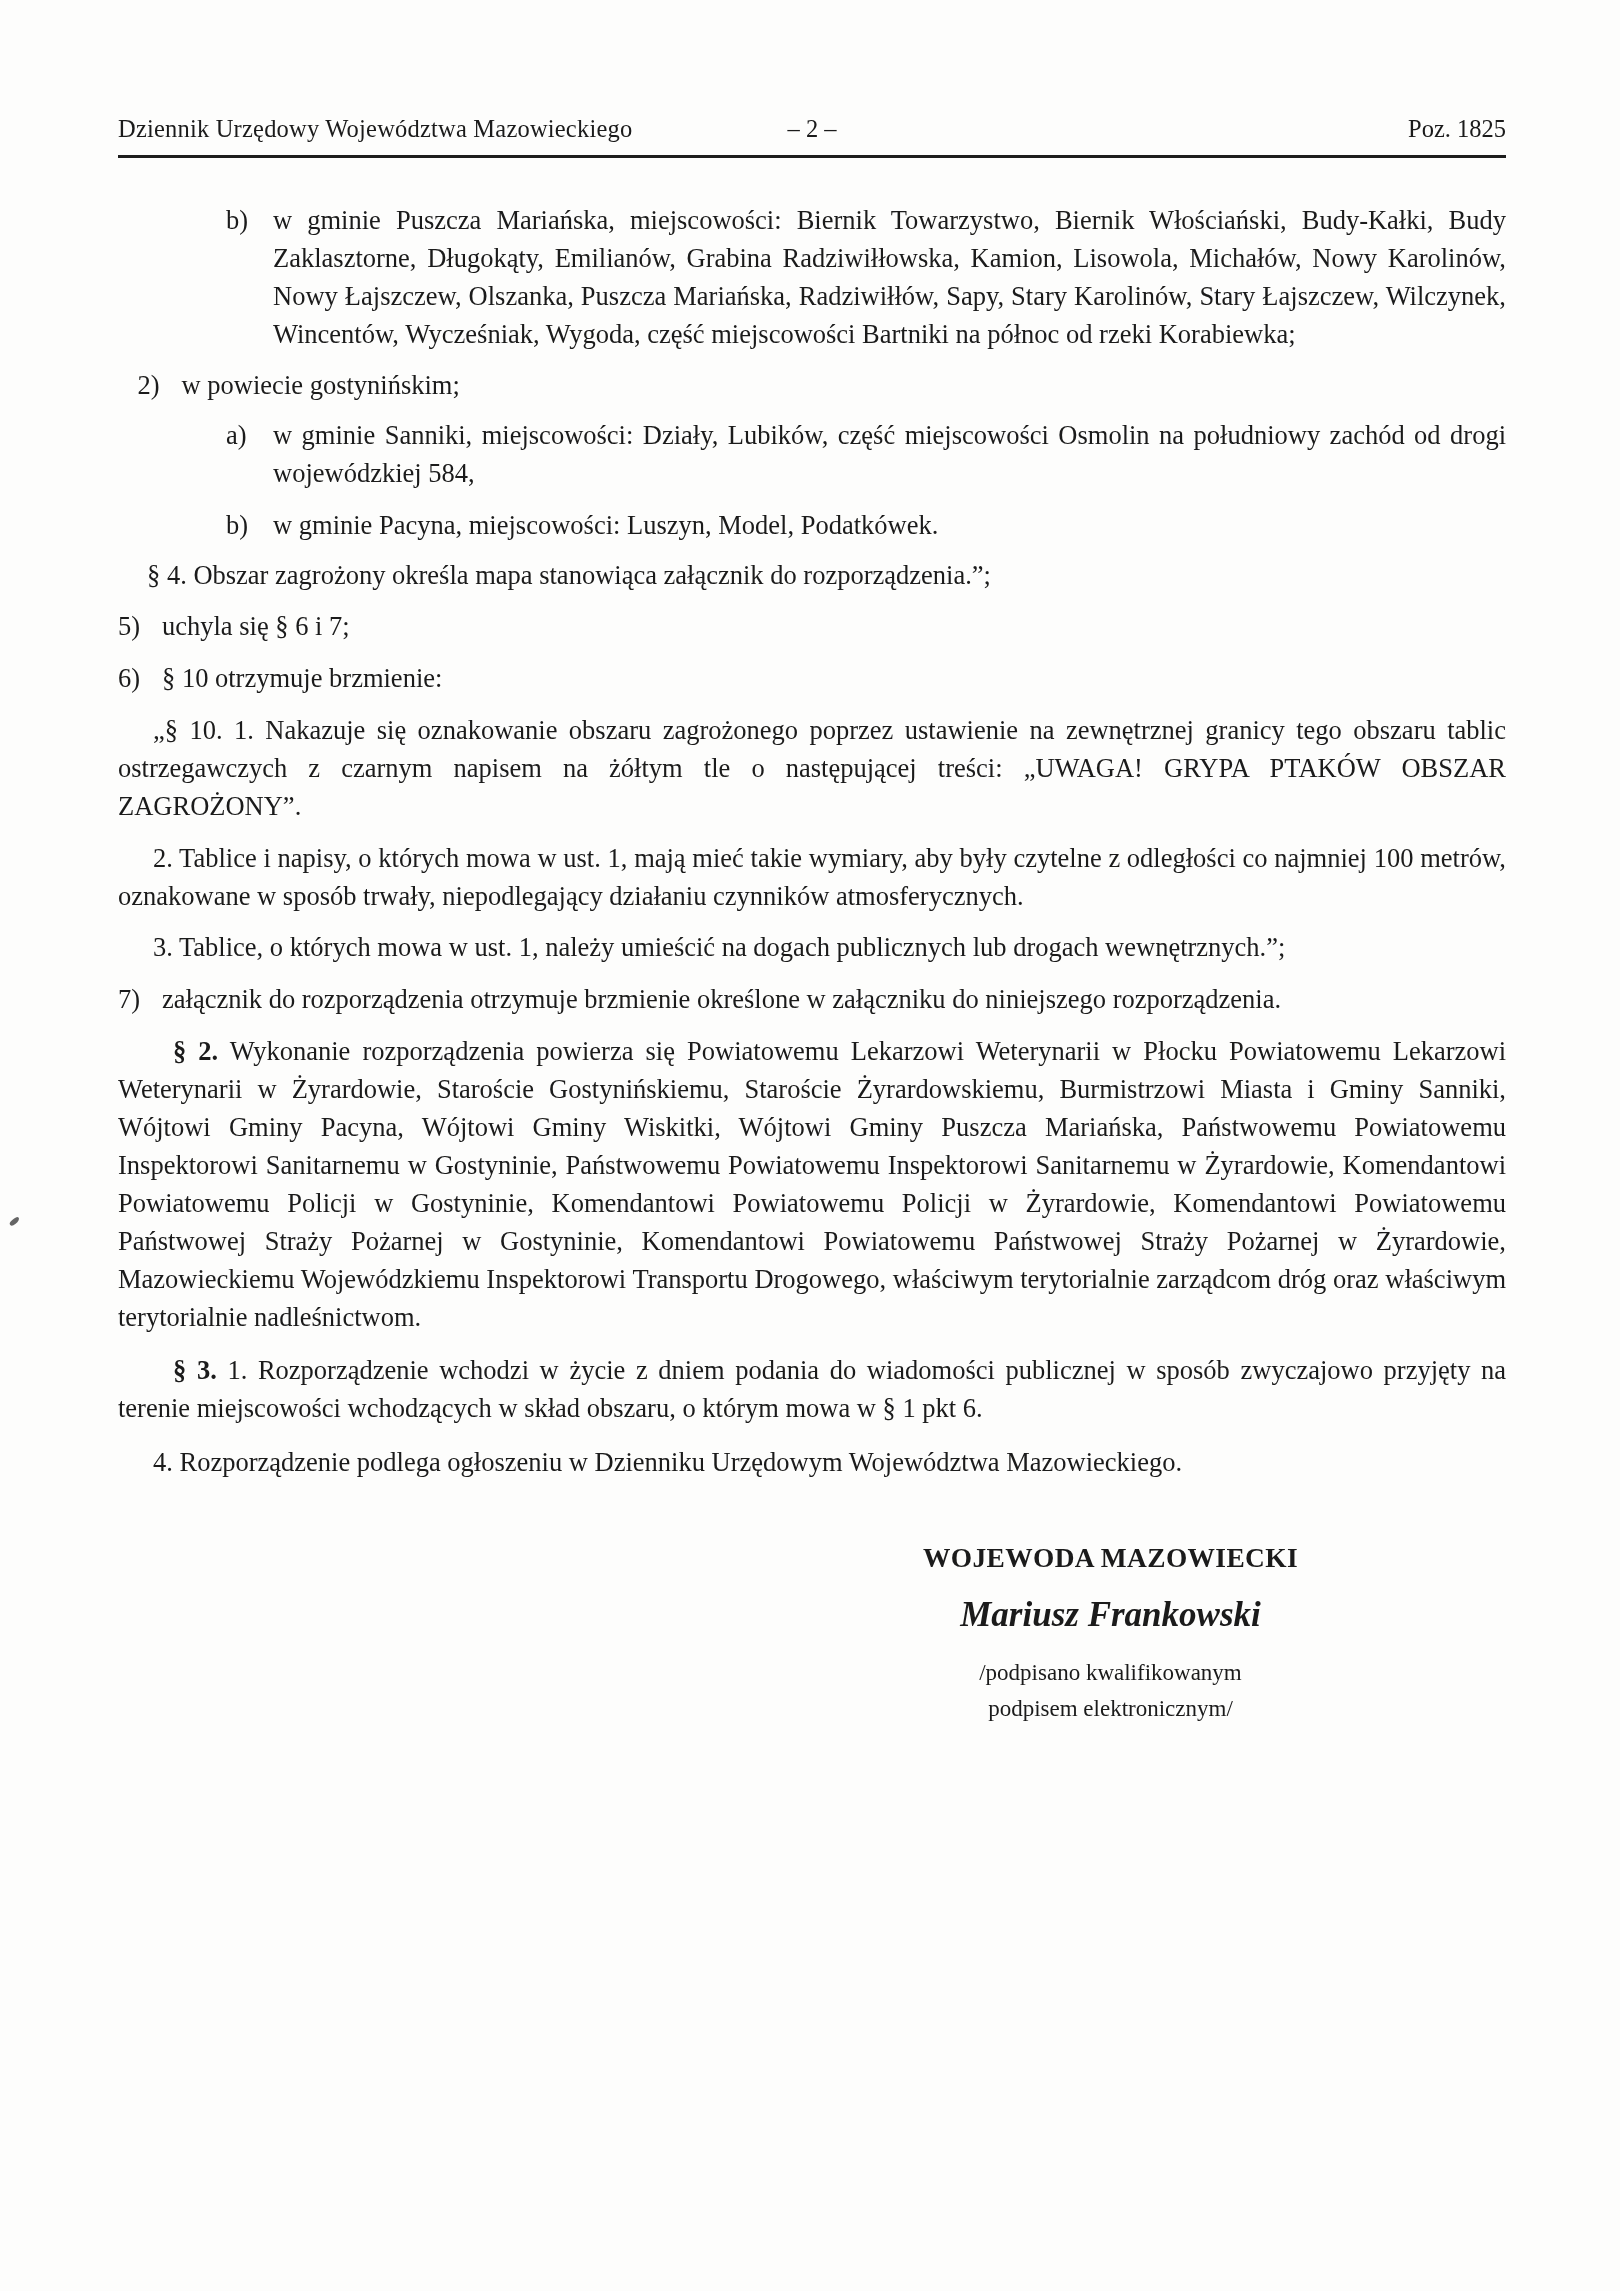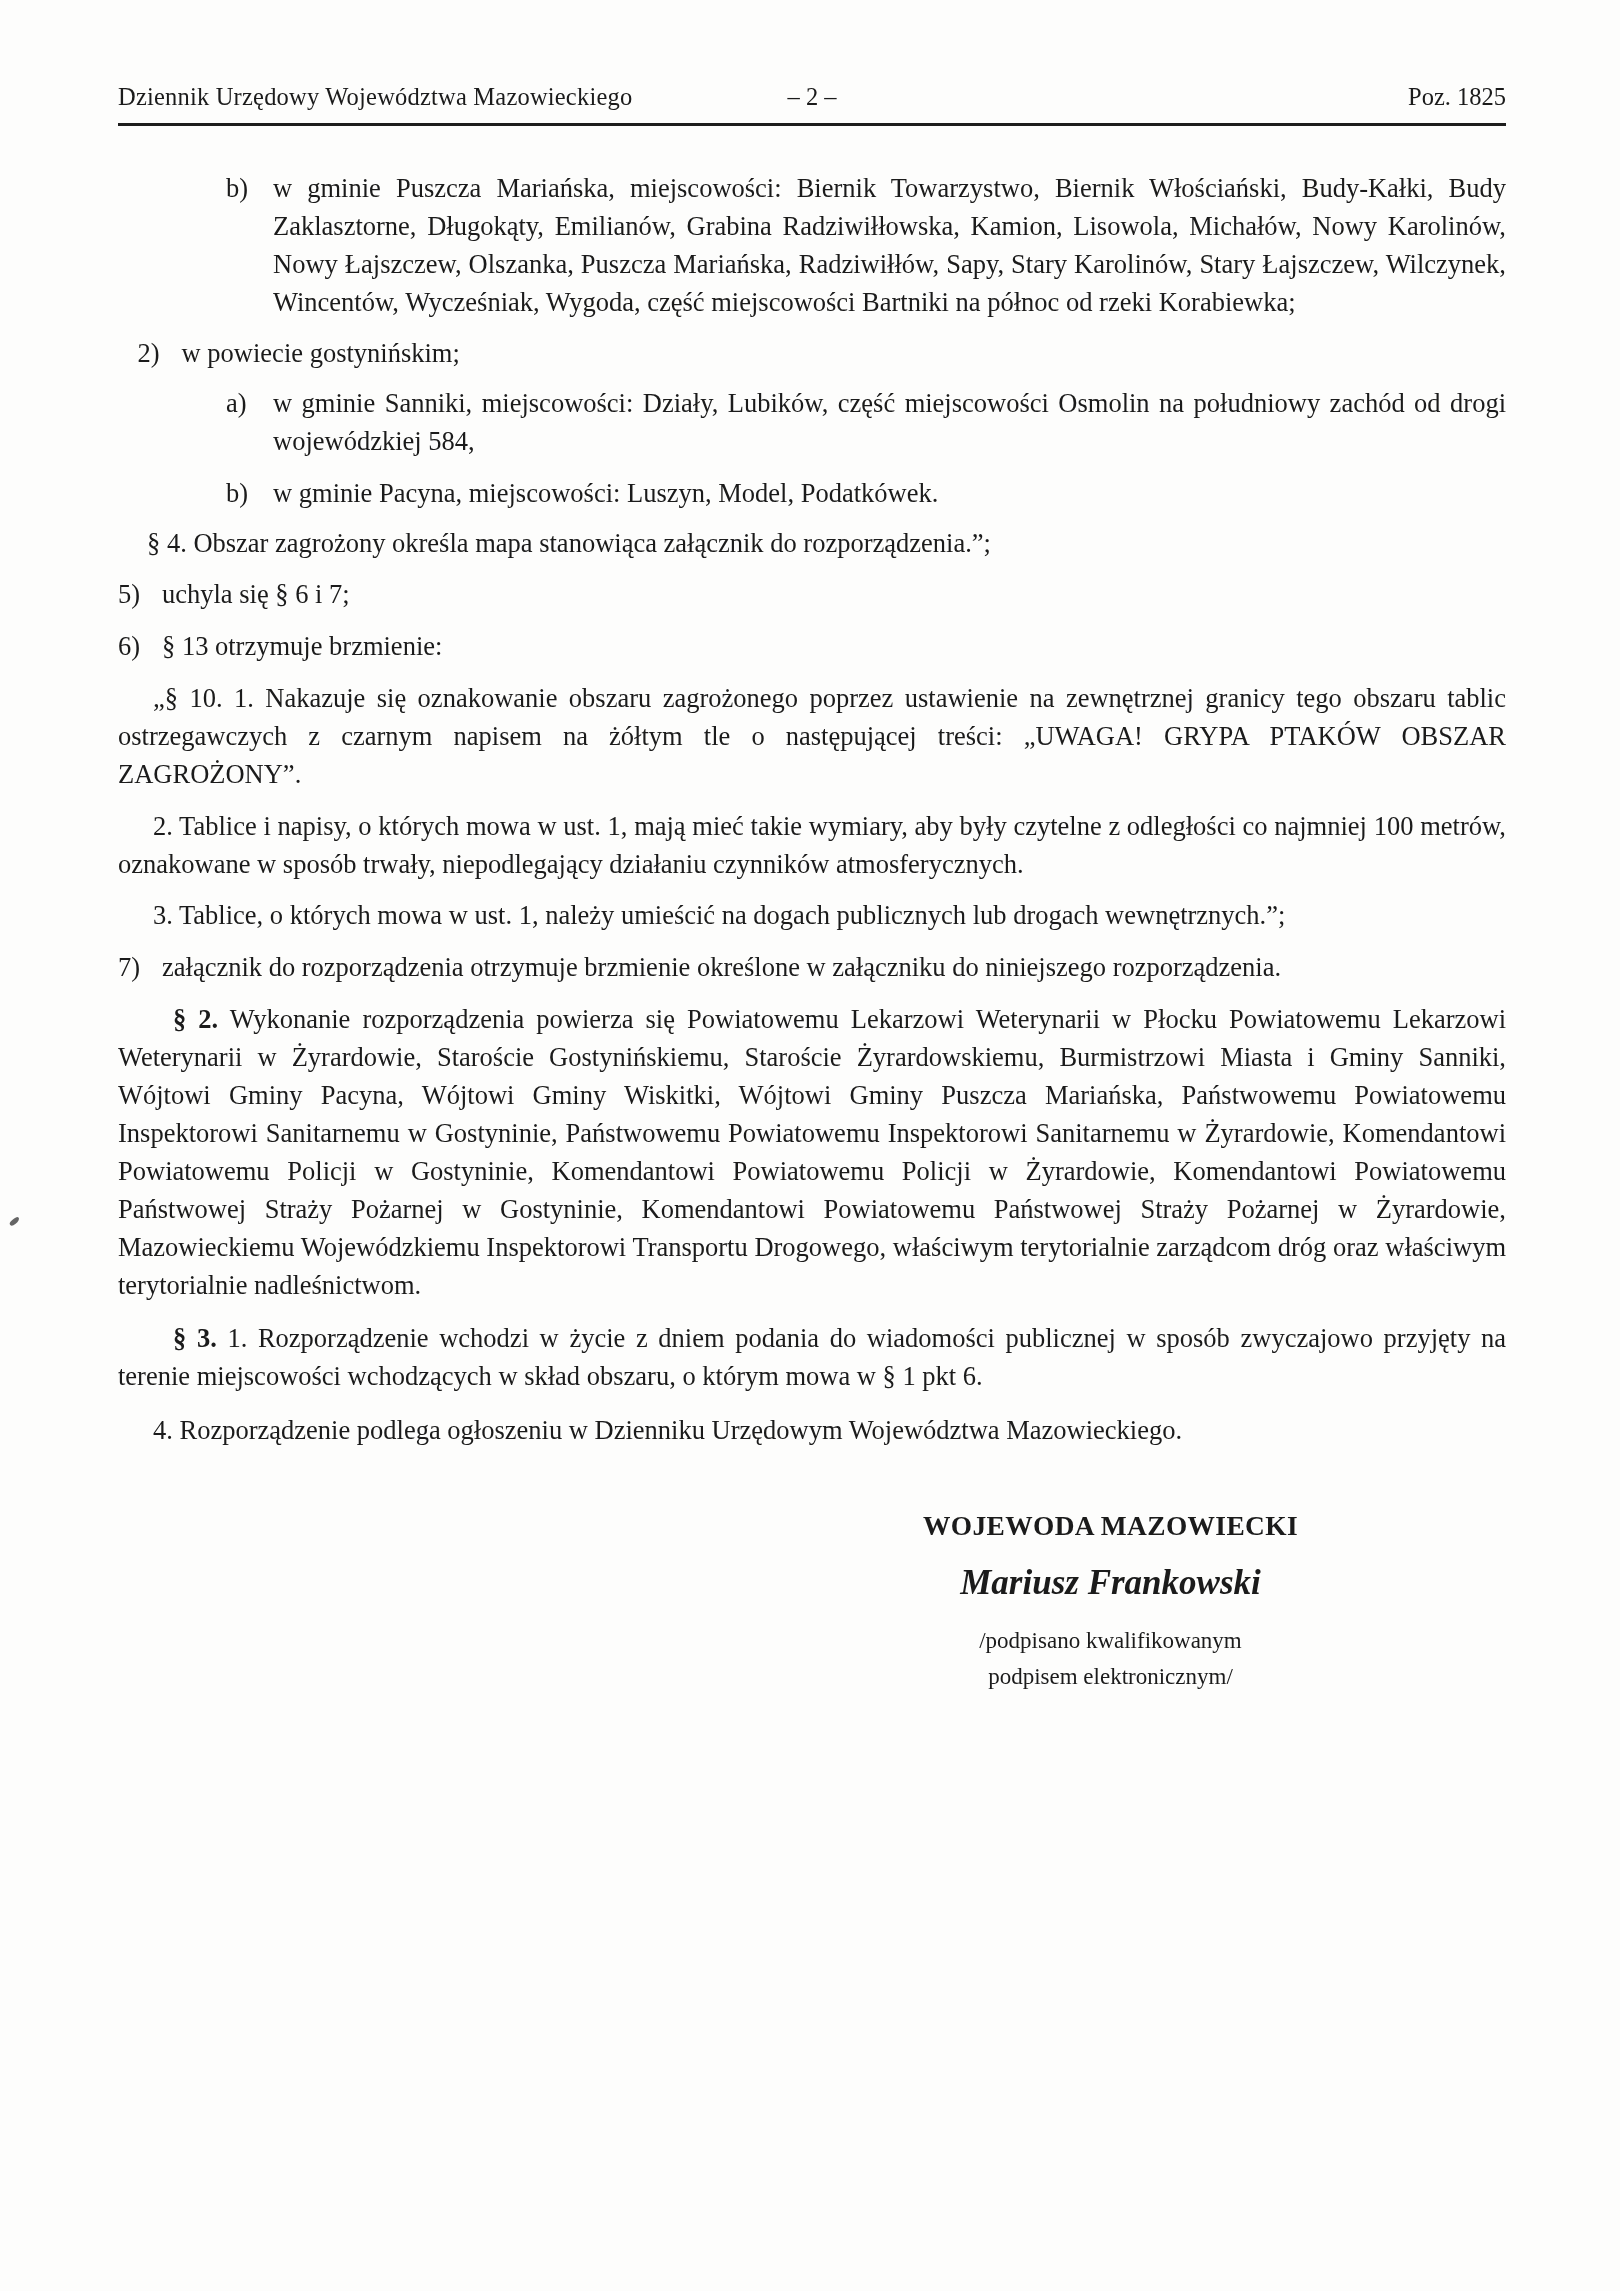--- a/index.html
+++ b/index.html
@@ -14,21 +14,21 @@
   }
   .page {
     position: absolute;
     inset: 0;
     padding: 0 114px 0 118px;
     box-sizing: border-box;
   }
   
   .header {
     position: relative;
-    padding-top: 82px;
+    padding-top: 114px;
     padding-bottom: 11.8px;
     border-bottom: 3.9px solid #1d1d1d;
     font-size: 24.5px;
     line-height: 29px;
     white-space: nowrap;
   }
   .header .journal { float: left; letter-spacing: 0.2px; }
   .header .pagenum {
     position: absolute;
     left: 50%;
@@ -136,21 +136,21 @@
       <span>§ 4. Obszar zagrożony określa mapa stanowiąca załącznik do rozporządzenia.”;</span>
     </div>
 
     <div class="block hang lvl1 mt-14">
       <span class="marker">5)</span>
       <span>uchyla się § 6 i 7;</span>
     </div>
 
     <div class="block hang lvl1 mt-14">
       <span class="marker">6)</span>
-      <span>§ 13 otrzymuje brzmienie:</span>
+      <span>§ 10 otrzymuje brzmienie:</span>
     </div>
 
     <div class="block ind-m mt-14">
       <span>„§ 10. 1. Nakazuje się oznakowanie obszaru zagrożonego poprzez ustawienie na zewnętrznej granicy tego obszaru tablic ostrzegawczych z czarnym napisem na żółtym tle o następującej treści: „UWAGA! GRYPA PTAKÓW OBSZAR ZAGROŻONY”.</span>
     </div>
 
     <div class="block ind-m mt-14">
       <span>2. Tablice i napisy, o których mowa w ust. 1, mają mieć takie wymiary, aby były czytelne z odległości co najmniej 100 metrów, oznakowane w sposób trwały, niepodlegający działaniu czynników atmosferycznych.</span>
     </div>
 

